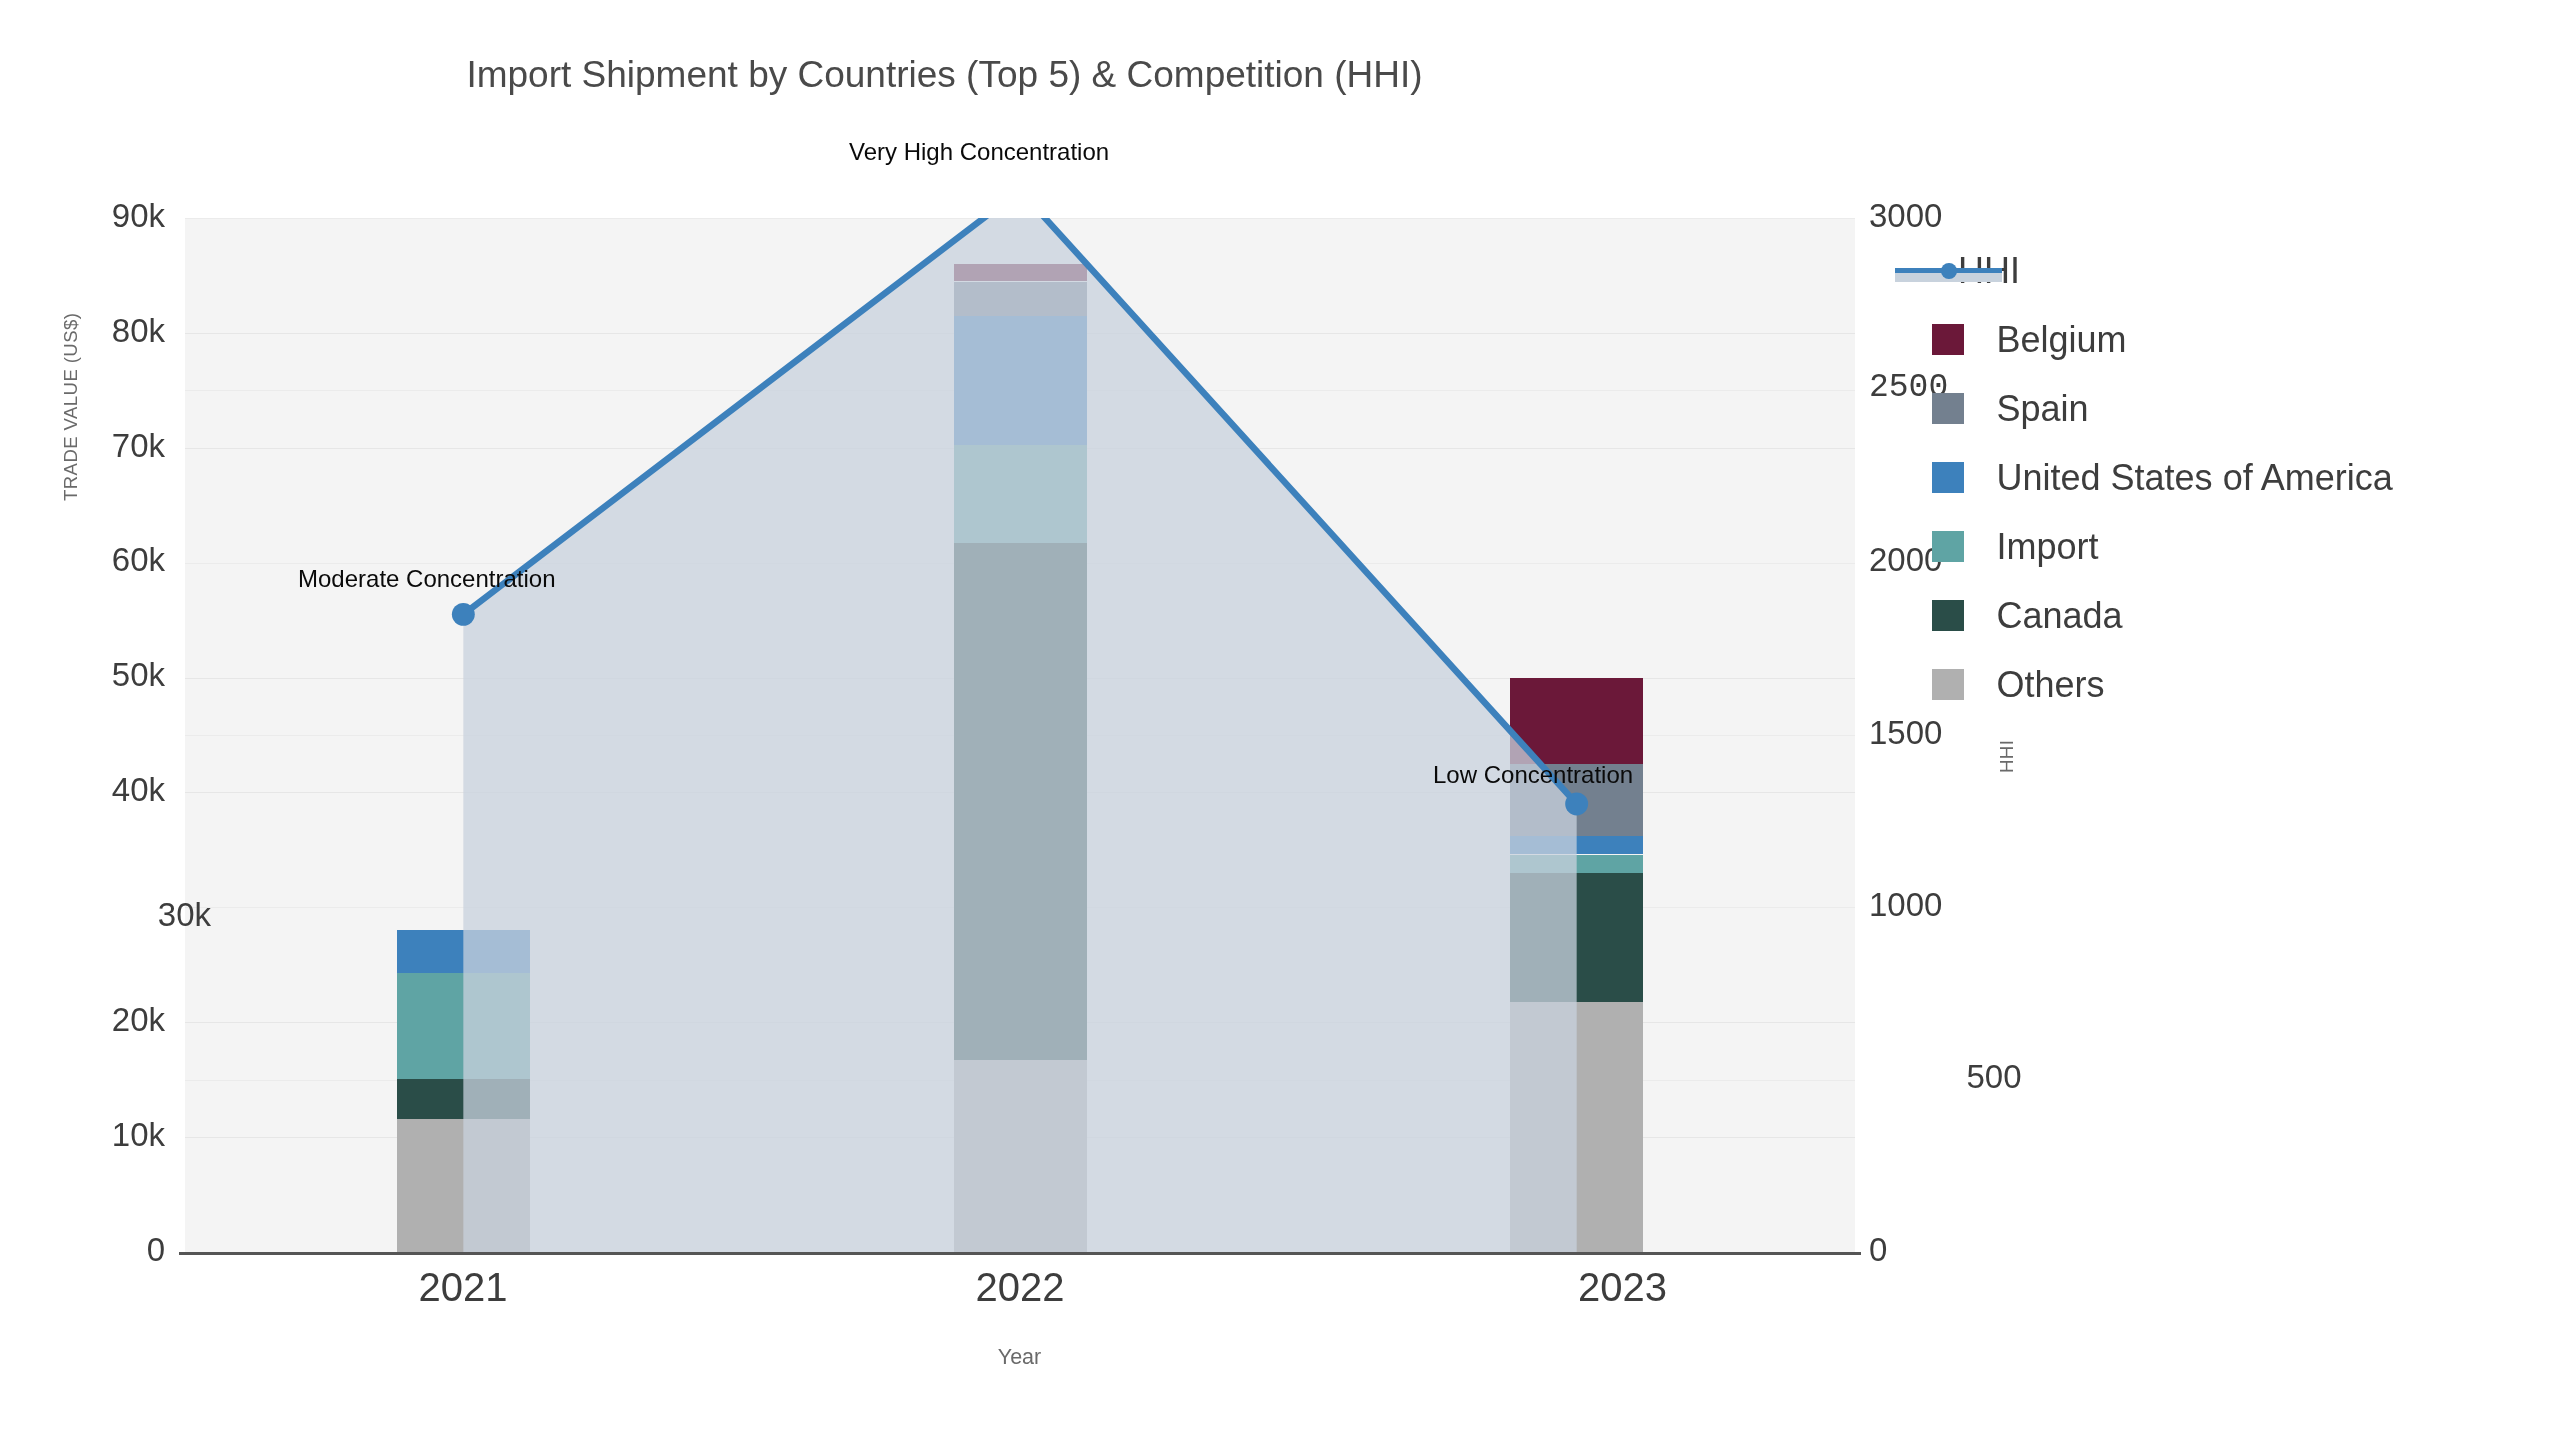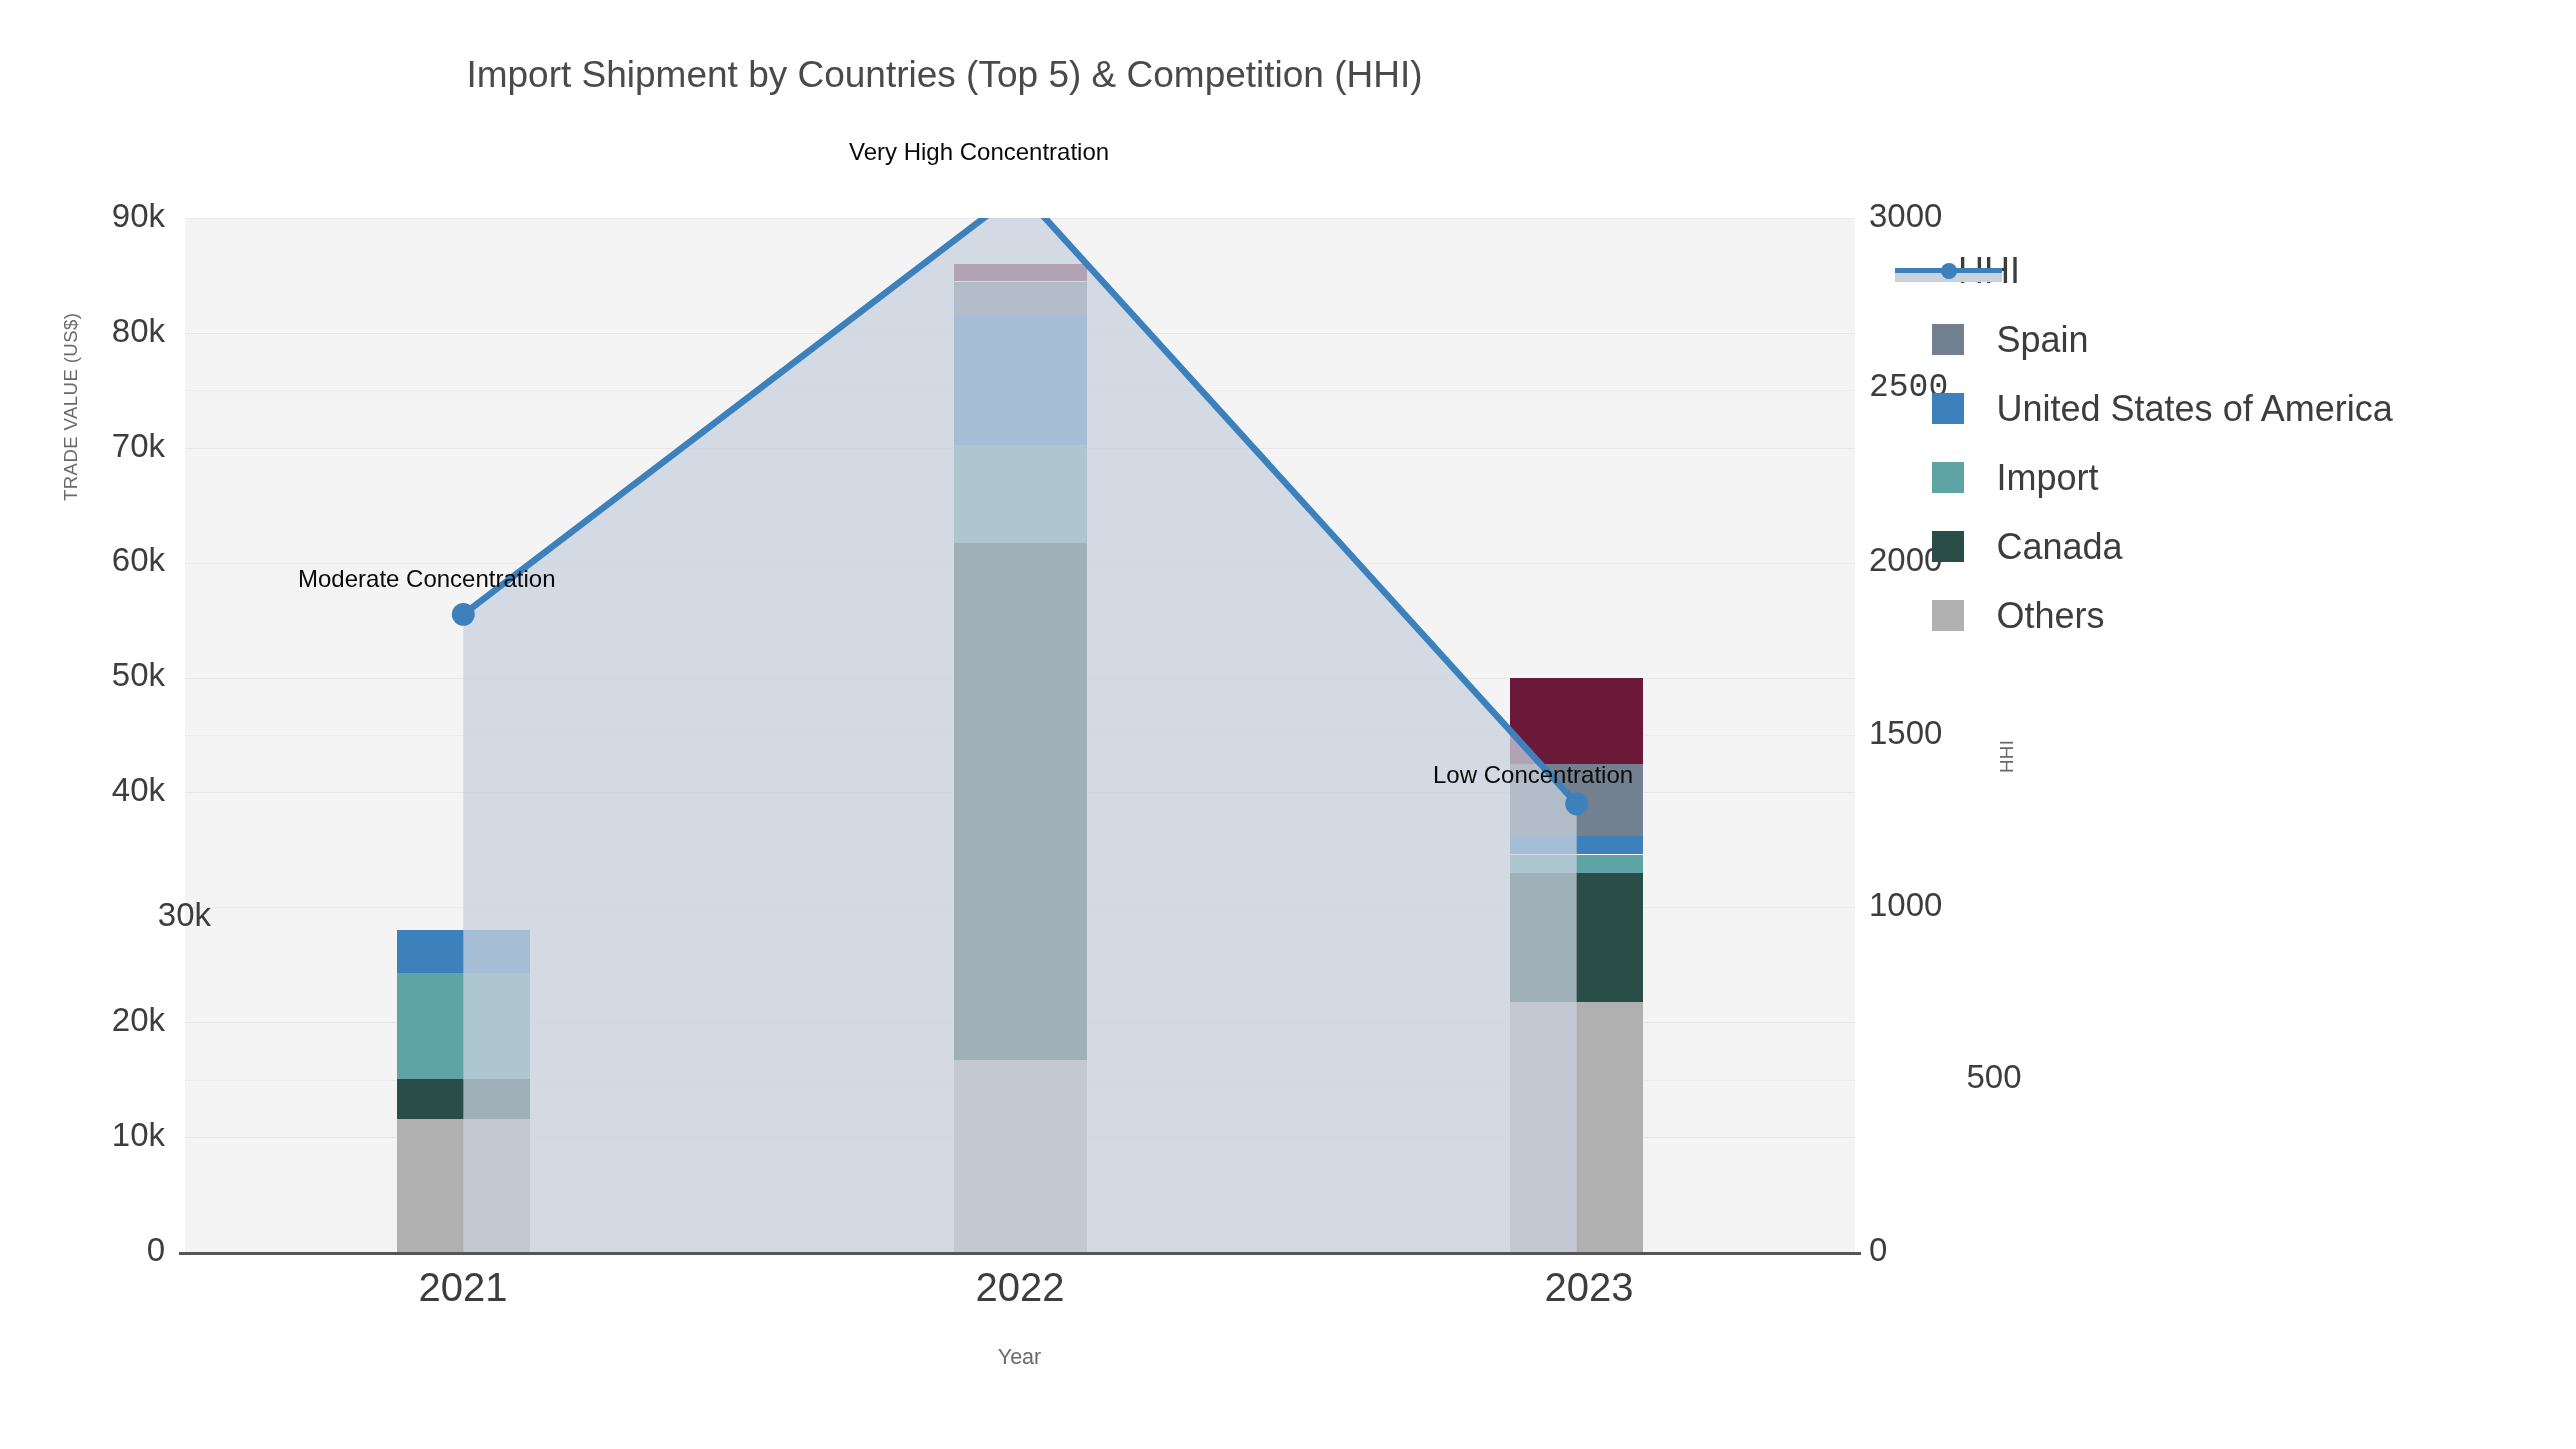--- a/index.html
+++ b/index.html
@@ -176,39 +176,43 @@
       <div class="ytick-right" style="left: 1901px; top: 1058px; text-align: center;">500</div>
       <div class="ytick-right" style="left: 1869px; top: 886px;">1000</div>
       <div class="ytick-right" style="left: 1869px; top: 714px;">1500</div>
       <div class="ytick-right" style="left: 1869px; top: 541px;">2000</div>
       <div class="ytick-right" style="left: 1869px; top: 369px; font-family: Liberation Mono, monospace;">2500</div>
       <div class="ytick-right" style="left: 1869px; top: 197px;">3000</div>
     </div>
   <div id="xticks">
       <div class="xtick" style="left: 320px;">2021</div>
       <div class="xtick" style="left: 877px;">2022</div>
-      <div class="xtick" style="left: 1446px;">2023</div>
+      <div class="xtick" style="left: 1381px; text-align: right;">2023</div>
     </div>
 
   <div id="annots">
       <div class="annot" style="left: 298px; top: 565px;">Moderate Concentration</div>
       <div class="annot" style="left: 849px; top: 138px;">Very High Concentration</div>
       <div class="annot" style="left: 1433px; top: 761px;">Low Concentration</div>
     </div>
 
   <div class="legend" id="legend">
       <div class="leg-row">
         <div class="leg-line">
           <div class="band"></div>
           <div class="lin" style="background: rgb(61, 129, 188);"></div>
           <div class="dot" style="background: rgb(61, 129, 188);"></div>
         </div>
         <span class="leg-label">HHI</span>
       </div>
       <div class="leg-row">
+        <div class="leg-swatch" style="background: rgb(107, 24, 57);"></div>
+        <span class="leg-label">Belgium</span>
+      </div>
+      <div class="leg-row">
         <div class="leg-swatch" style="background: rgb(115, 128, 143);"></div>
         <span class="leg-label">Spain</span>
       </div>
       <div class="leg-row">
         <div class="leg-swatch" style="background: rgb(61, 129, 188);"></div>
         <span class="leg-label">United States of America</span>
       </div>
       <div class="leg-row">
         <div class="leg-swatch" style="background: rgb(95, 164, 164);"></div>
         <span class="leg-label">Import</span>

